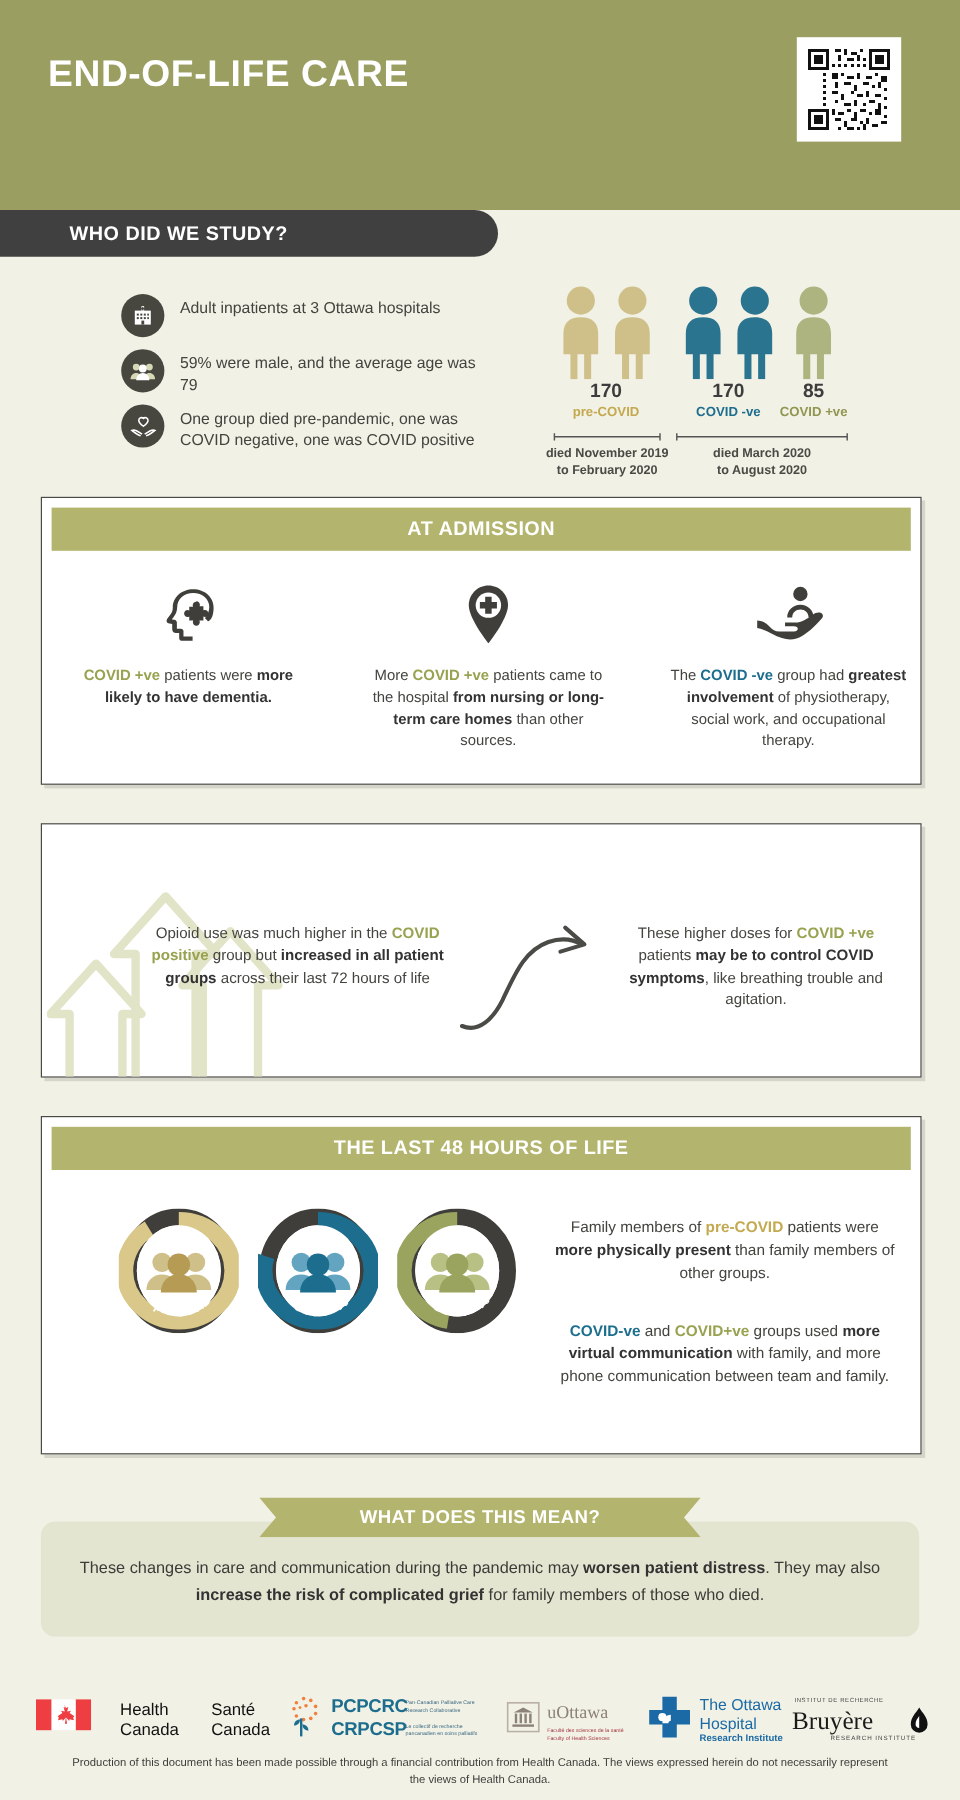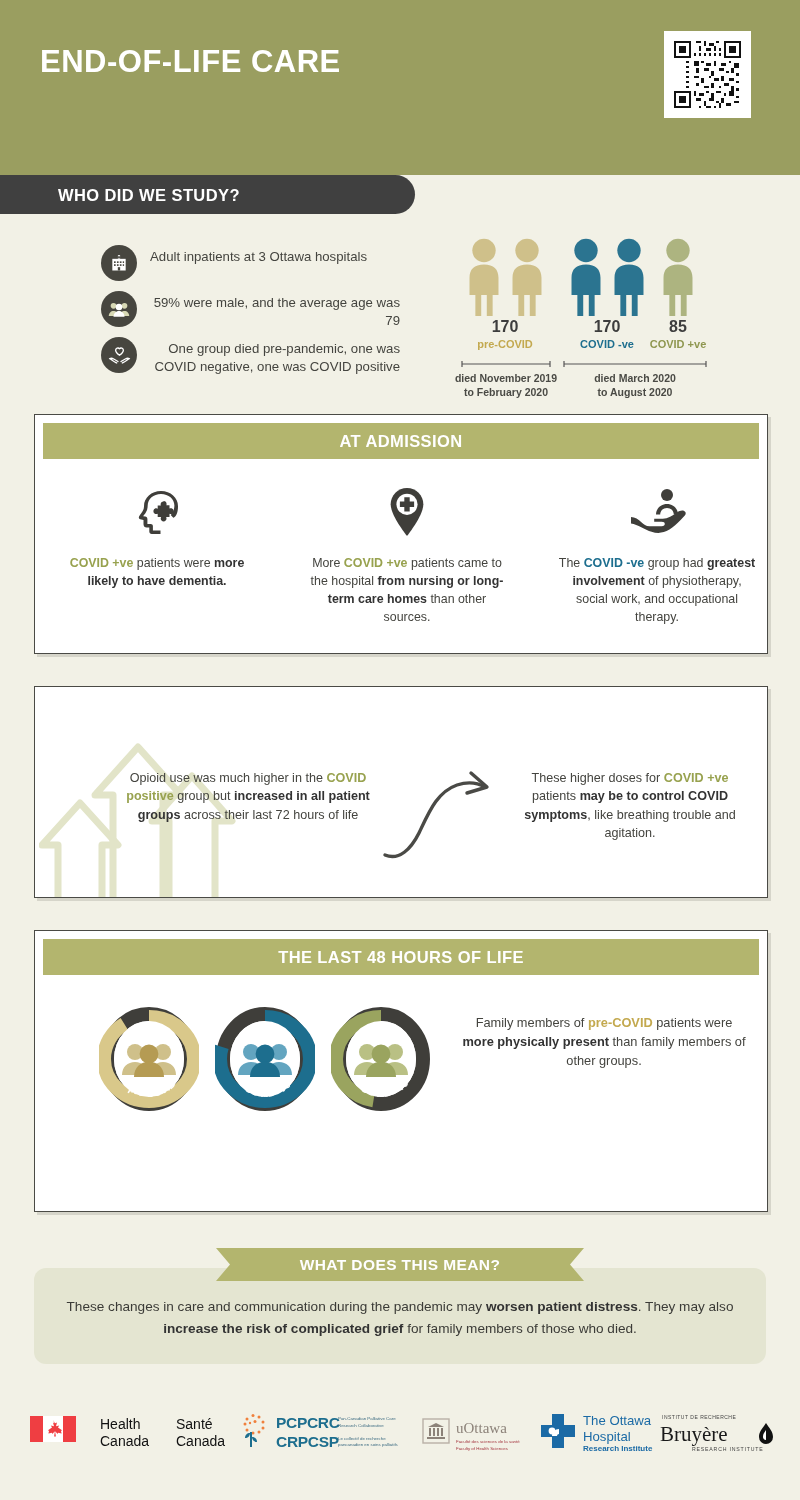--- a/index.html
+++ b/index.html
@@ -44,21 +44,21 @@
   }
 
   
   .bullet{position:absolute;display:flex;align-items:flex-start;}
   .bullet .circ{
     width:36px;height:36px;border-radius:50%;background:#47463f;
     flex:0 0 36px;display:flex;align-items:center;justify-content:center;
   }
   .bullet .btxt{
     margin-left:13px;font-size:13.2px;color:#44443f;line-height:1.38;
-    padding-top:3px;max-width:250px;text-align:right;
+    padding-top:3px;max-width:250px;
   }
 
   
   .cohorts{position:absolute;left:440px;top:230px;width:300px;height:160px;}
   .fig{position:absolute;}
   .cohort-num{
     position:absolute;font-size:16px;font-weight:bold;color:#3d3d3d;text-align:center;
   }
   .cohort-lbl{
     position:absolute;font-size:11px;font-weight:bold;text-align:center;
@@ -439,20 +439,21 @@
         <circle cx="50" cy="47" r="9.4"></circle>
           <path d="M35 70c0-9.4 6.6-15.2 15-15.2S65 60.6 65 70z"></path>
       </g>
       <path id="arc3" d="M14 62a38 41 0 0 0 72 0" fill="none"></path>
       <text font-size="10.5" font-weight="bold" fill="#fff" font-family="Liberation Sans, sans-serif">
         <textPath href="#arc3" startOffset="27%">COVID +ve</textPath>
       </text>
     </svg>
 
     <div class="col3" style="left:424px;top:82px;width:290px;text-align:center;font-size:12.8px;line-height:1.5;"><span>Family members of </span><span class="gold">pre-COVID</span><span> patients were </span><strong>more physically present</strong><span> than family members of other groups.</span></div>
+    <div class="col3" style="left:424px;top:168px;width:290px;text-align:center;font-size:12.8px;line-height:1.5;"><span class="b">COVID-ve</span><span> and </span><span class="g">COVID+ve</span><span> groups used </span><strong>more virtual communication</strong><span> with family, and more phone communication between team and family.</span></div>
   </div>
 
   <div class="wdtm-box"></div>
   <div class="ribbon">
     <svg width="368" height="33" viewBox="0 0 368 33" style="position:absolute;left:0;top:0;">
       <path d="M0 0h368l-14 16.5L368 33H0l14-16.5z" fill="#b3b56e"></path>
     </svg>
     <span>WHAT DOES THIS MEAN?</span>
   </div>
   <div class="wdtm-txt"><span>These changes in care and communication during the pandemic may </span><strong>worsen patient distress</strong><span>. They may also </span><strong>increase the risk of complicated grief</strong><span> for family members of those who died.</span></div>
@@ -533,14 +534,15 @@
 
     <div class="logo lg-txt" style="left:662px;top:16px;font-size:5px;letter-spacing:.5px;color:#444;">INSTITUT DE RECHERCHE</div>
     <div class="logo lg-txt" style="left:660px;top:24px;font-size:21px;color:#1a1a1a;font-family:'Liberation Serif',serif;">Bruyère</div>
     <svg class="logo" style="left:756px;top:24px;" width="20" height="26" viewBox="0 0 20 26">
       <path d="M10 1C7 6 3 9 3 15a7 7 0 0 0 14 0c0-6-4-9-7-14z" fill="#111"></path>
       <path d="M10 8c-1.6 2.4-3 4-3 6.6A3 3 0 0 0 10 18z" fill="#fff"></path>
     </svg>
     <div class="logo lg-txt" style="left:692px;top:48px;font-size:5.2px;letter-spacing:.8px;color:#444;">RESEARCH INSTITUTE</div>
   </div>
 
+  <div class="footnote">Production of this document has been made possible through a financial contribution from Health Canada. The views expressed herein do not necessarily represent the views of Health Canada.</div>
 
 </div>
 
 </body></html>

